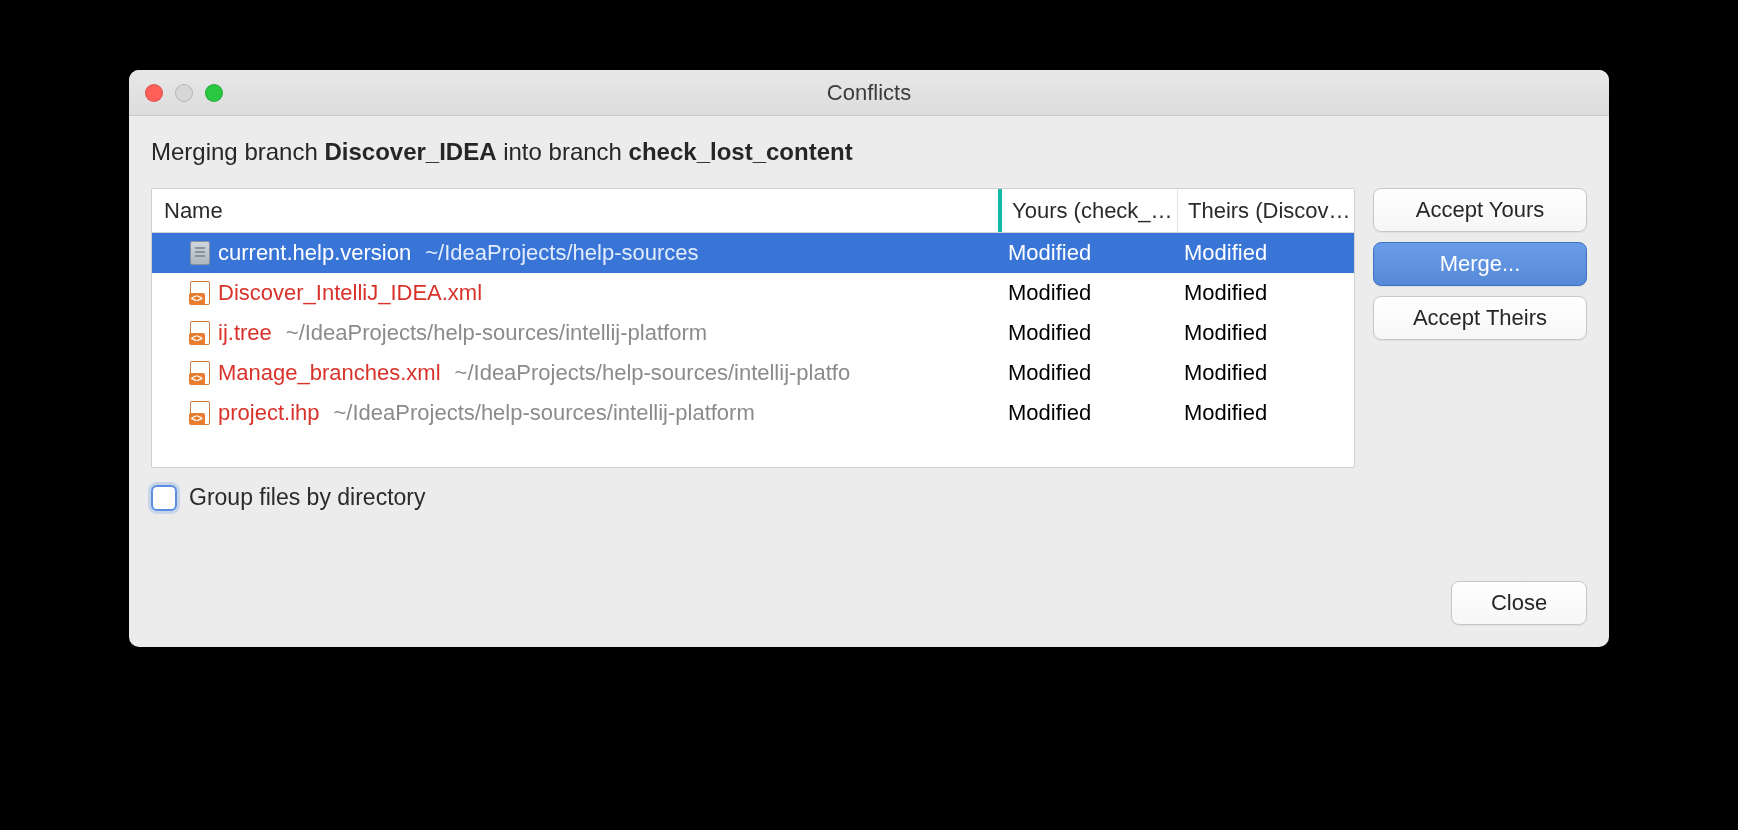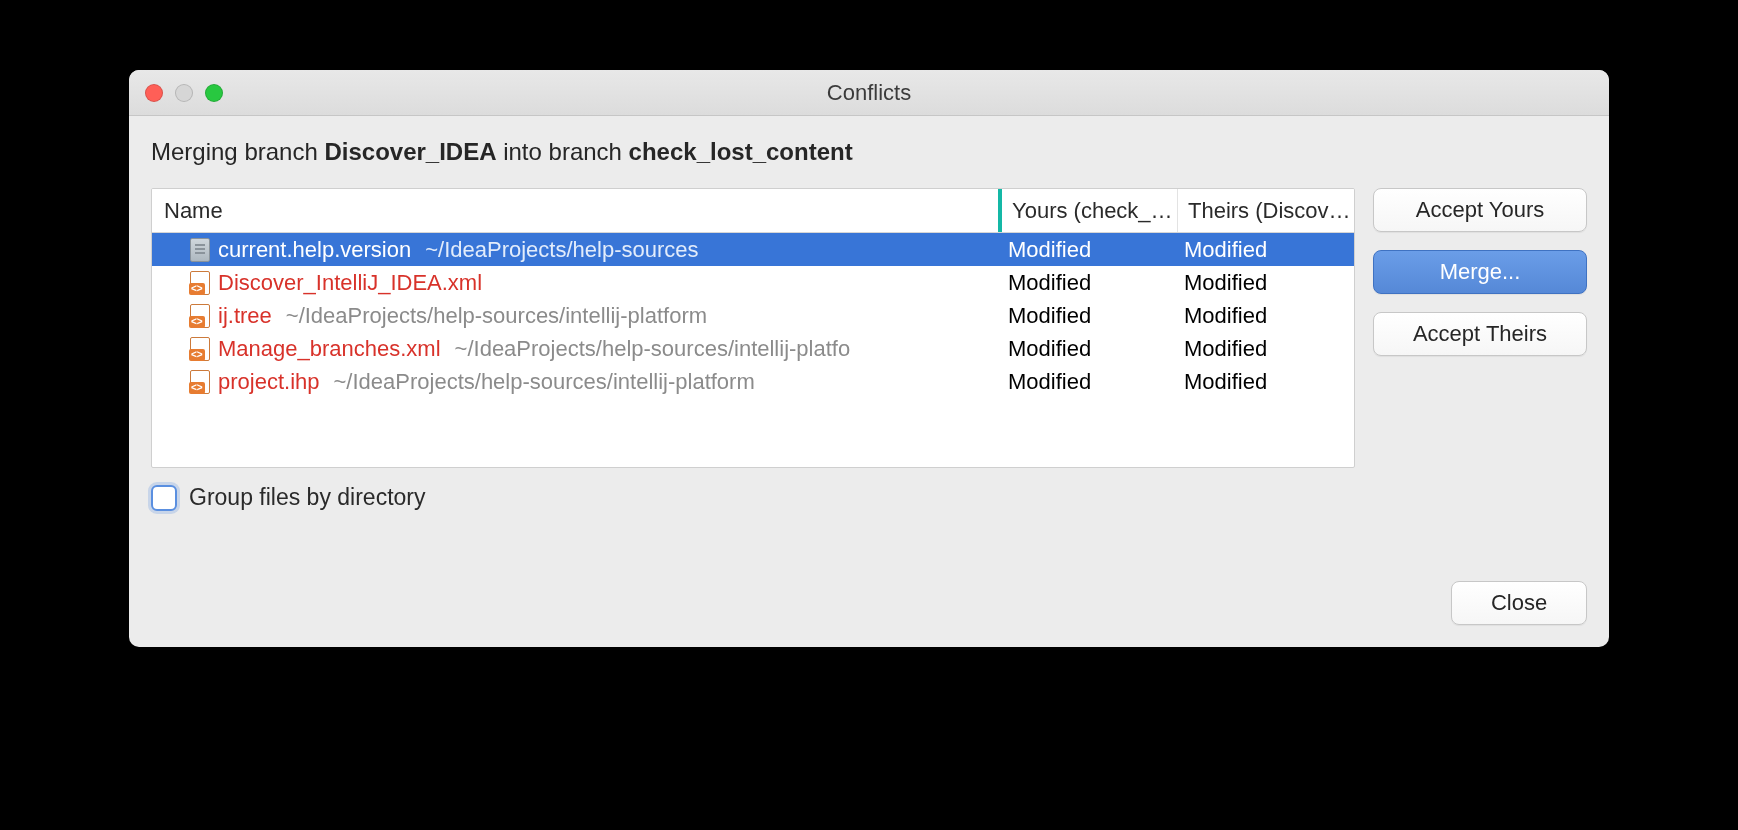--- a/index.html
+++ b/index.html
@@ -75,21 +75,21 @@
     align-items: center;
     font-size: 22px;
     color: #2a2a2a;
   }
   .col-name { flex: 1; padding-left: 12px; border-right: 4px solid #14b8a6; height:100%; display:flex; align-items:center;}
   .col-yours { width: 176px; padding-left: 10px; border-right: 1px solid #e3e3e3; height:100%; display:flex; align-items:center; white-space:nowrap; overflow:hidden;}
   .col-theirs { width: 176px; padding-left: 10px; height:100%; display:flex; align-items:center; white-space:nowrap; overflow:hidden;}
   .tbody {}
   .row {
     display: flex;
-    height: 33px;
+    height: 40px;
     align-items: center;
     font-size: 22px;
   }
   .row .cell-name {
     flex: 1;
     display: flex;
     align-items: center;
     padding-left: 38px;
     gap: 8px;
     white-space: nowrap;
@@ -125,21 +125,21 @@
     padding: 0 2px; border-radius:2px;
     line-height: 12px;
   }
   .fname.normal { color: #2a2a2a; }
   .fname.red { color: #d8322a; }
   .path { color: #8b8b8b; margin-left: 6px; }
   .button-col {
     width: 214px;
     display: flex;
     flex-direction: column;
-    gap: 18px;
+    gap: 10px;
   }
   .btn {
     height: 44px;
     border: 1px solid #c7c7c7;
     border-radius: 8px;
     background: linear-gradient(#ffffff, #f6f6f6);
     font-size: 22px;
     color: #262626;
     cursor: pointer;
     box-shadow: 0 1px 1px rgba(0,0,0,0.06);

